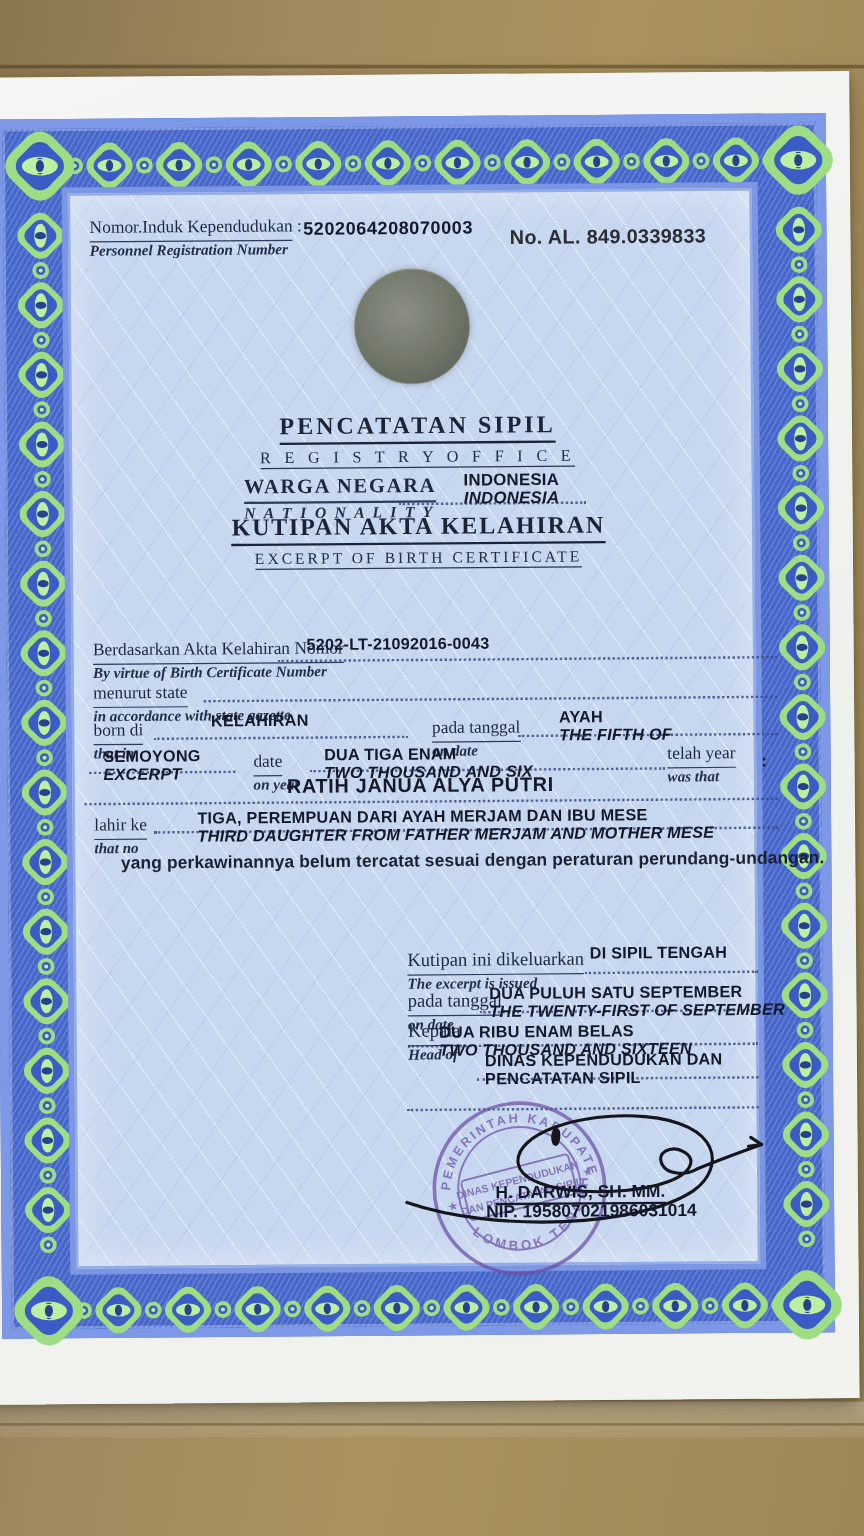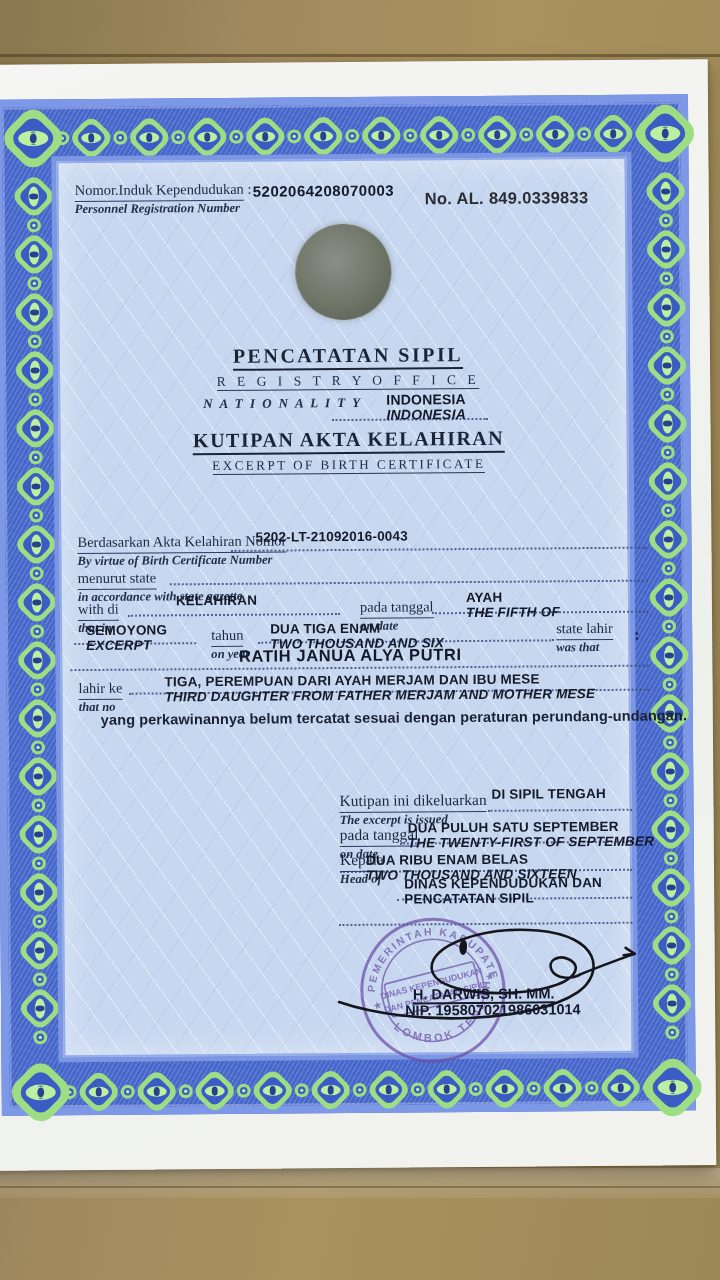--- a/index.html
+++ b/index.html
@@ -221,20 +221,21 @@
       <div class="abs docno" style="left:428px;top:190px">No. AL. 849.0339833</div>
 
       <div class="seal"></div>
 
       <div class="abs t-wrap" style="left:60px;top:344px;width:580px">
         <span class="t1">PENCATATAN SIPIL</span><br>
         <span class="t2">R E G I S T R Y   O F F I C E</span>
       </div>
 
       <div class="abs lb" style="left:205px;top:395px;font-size:17px">
+        <span class="u" style="border-bottom-width:2px;letter-spacing:1.5px;font-weight:700">WARGA NEGARA</span>
         <span class="en" style="font-size:13px;letter-spacing:2px;font-style:italic">N A T I O N A L I T Y</span>
       </div>
       <div class="dots" style="left:334px;top:419px;width:156px"></div>
       <div class="abs val" style="left:388px;top:393px;font-size:14px">
         <span>INDONESIA</span>
         <span class="en">INDONESIA</span>
       </div>
 
       <div class="abs t-wrap" style="left:60px;top:428px;width:580px">
         <span class="t1" style="letter-spacing:1.5px">KUTIPAN AKTA KELAHIRAN</span><br>
@@ -248,21 +249,21 @@
       <div class="abs val" style="left:256px;top:530px">5202-LT-21092016-0043</div>
       <div class="dots" style="left:232px;top:549px;width:416px"></div>
 
       <div class="abs lb" style="left:78px;top:568px">
         <span class="u">menurut state</span>
         <span class="en">in accordance with state gazette</span>
       </div>
       <div class="dots" style="left:170px;top:582px;width:478px"></div>
 
       <div class="abs lb" style="left:78px;top:599px">
-        <span class="u">with di</span>
+        <span class="u">born di</span>
         <span class="en">that in</span>
       </div>
       <div class="abs val" style="left:176px;top:593px">KELAHIRAN</div>
       <div class="dots" style="left:128px;top:613px;width:212px"></div>
 
       <div class="abs lb" style="left:360px;top:599px">
         <span class="u">pada tanggal</span>
         <span class="en">on date</span>
       </div>
       <div class="dots" style="left:432px;top:613px;width:216px"></div>
@@ -270,30 +271,30 @@
         <span>AYAH</span>
         <span class="en">THE FIFTH OF</span>
       </div>
 
       <div class="dots" style="left:74px;top:641px;width:122px"></div>
       <div class="abs val" style="left:86px;top:622px;z-index:2">
         <span>SEMOYONG</span>
         <span class="en">EXCERPT</span>
       </div>
       <div class="abs lb" style="left:211px;top:626px">
-        <span class="u">tahun</span>
+        <span class="u">date</span>
         <span class="en">on year</span>
       </div>
       <div class="dots" style="left:258px;top:641px;width:296px"></div>
       <div class="abs val" style="left:270px;top:622px;z-index:2">
         <span>DUA TIGA ENAM</span>
         <span class="en">TWO THOUSAND AND SIX</span>
       </div>
       <div class="abs lb" style="left:556px;top:622px">
-        <span class="u">state lahir</span>
+        <span class="u">telah year</span>
         <span class="en">was that</span>
       </div>
       <div class="abs colon" style="left:634px;top:628px">:</div>
 
       <div class="abs val" style="left:60px;top:648px;width:580px;text-align:center;font-size:16.5px;letter-spacing:.6px">RATIH JANUA ALYA PUTRI</div>
       <div class="dots" style="left:70px;top:667px;width:578px"></div>
 
       <div class="abs lb" style="left:78px;top:678px">
         <span class="u">lahir ke</span>
         <span class="en">that no</span>

